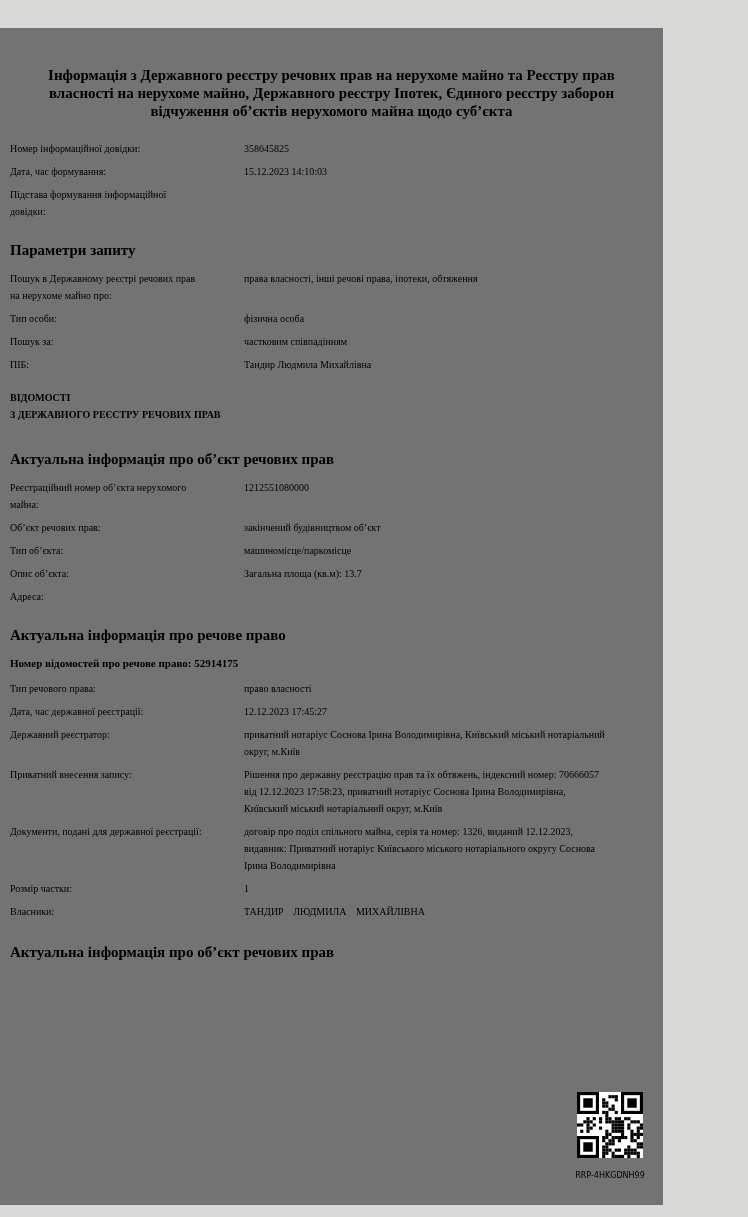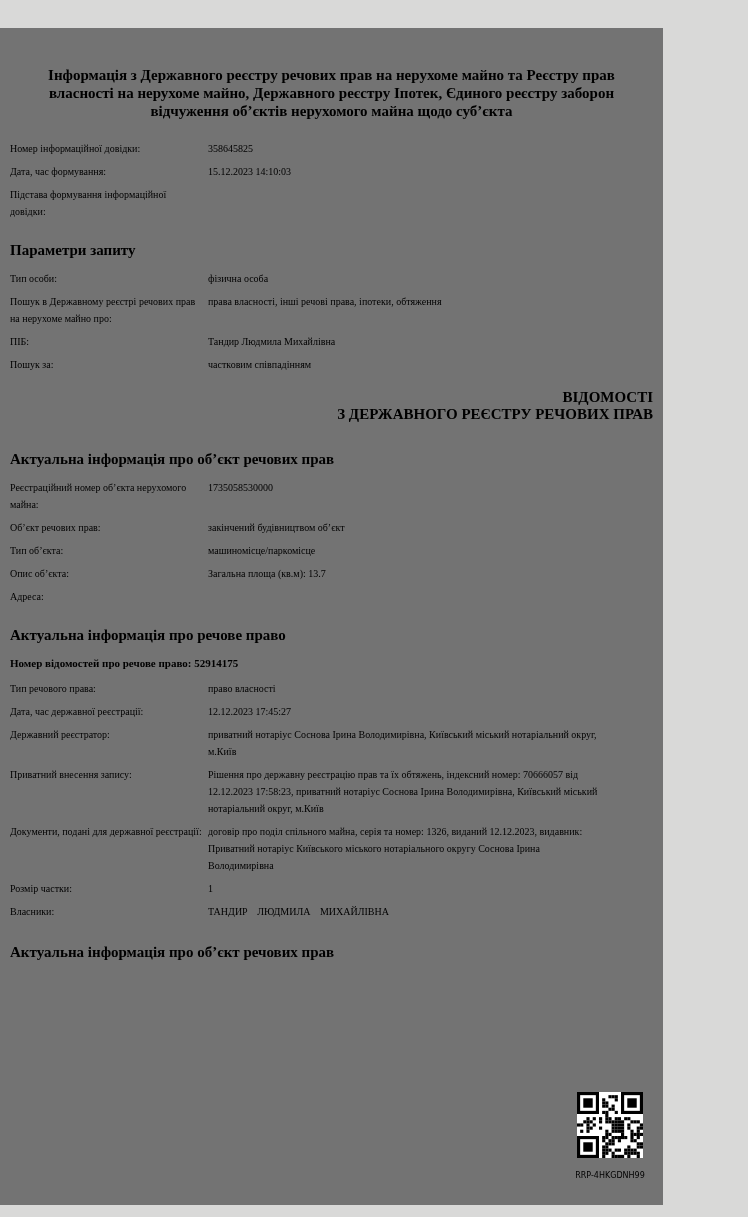--- a/index.html
+++ b/index.html
@@ -26,33 +26,33 @@
     text-align:center;
     margin:0 38px 20px 38px;
   }
   .row {
     display:flex;
     font-size:10px;
     line-height:17px;
     margin-bottom:6px;
   }
   .row .label { flex:0 0 198px; width:198px; padding-right:6px; }
-  .row .value { flex:1; padding-right:46px; }
+  .row .value { flex:1; padding-right:46px;margin-left:36px; }
   .section-heading {
     font-weight:bold;
     font-size:15px;
     line-height:17px;
     text-align:left;
     margin:22px 0 11px 0;
   }
   .registry-heading {
     font-weight:bold;
-    font-size:15px;
+    font-size:10px;
     line-height:17px;
-    text-align:right;
+    text-align:left;
     margin:16px 0 0 0;
   }
   .object-heading { margin-top:28px; }
   .footer-heading { margin-top:24px; }
   .record-line {
     font-weight:bold;
     font-size:11px;
     line-height:17px;
     margin:0 0 8px 0;
   }
@@ -88,46 +88,46 @@
     <div class="value">15.12.2023 14:10:03</div>
   </div>
   <div class="row">
     <div class="label">Підстава формування інформаційної довідки:</div>
     <div class="value"></div>
   </div>
 
   <div class="section-heading">Параметри запиту</div>
 
   <div class="row">
+    <div class="label">Пошук в Державному реєстрі речових прав на нерухоме майно про:</div>
+    <div class="value">права власності, інші речові права, іпотеки, обтяження</div>
+  </div>
+  <div class="row">
     <div class="label">Тип особи:</div>
     <div class="value">фізична особа</div>
   </div>
   <div class="row">
-    <div class="label">Пошук в Державному реєстрі речових прав на нерухоме майно про:</div>
-    <div class="value">права власності, інші речові права, іпотеки, обтяження</div>
+    <div class="label">Пошук за:</div>
+    <div class="value">частковим співпадінням</div>
   </div>
   <div class="row">
     <div class="label">ПІБ:</div>
     <div class="value">Тандир Людмила Михайлівна</div>
-  </div>
-  <div class="row">
-    <div class="label">Пошук за:</div>
-    <div class="value">частковим співпадінням</div>
   </div>
 
   <div class="registry-heading">
     <div>ВІДОМОСТІ</div>
     <div>З ДЕРЖАВНОГО РЕЄСТРУ РЕЧОВИХ ПРАВ</div>
   </div>
 
   <div class="section-heading object-heading">Актуальна інформація про об’єкт речових прав</div>
 
   <div class="row">
     <div class="label">Реєстраційний номер об’єкта нерухомого майна:</div>
-    <div class="value">1735058530000</div>
+    <div class="value">1212551080000</div>
   </div>
   <div class="row">
     <div class="label">Об’єкт речових прав:</div>
     <div class="value">закінчений будівництвом об’єкт</div>
   </div>
   <div class="row">
     <div class="label">Тип об’єкта:</div>
     <div class="value">машиномісце/паркомісце</div>
   </div>
   <div class="row">

